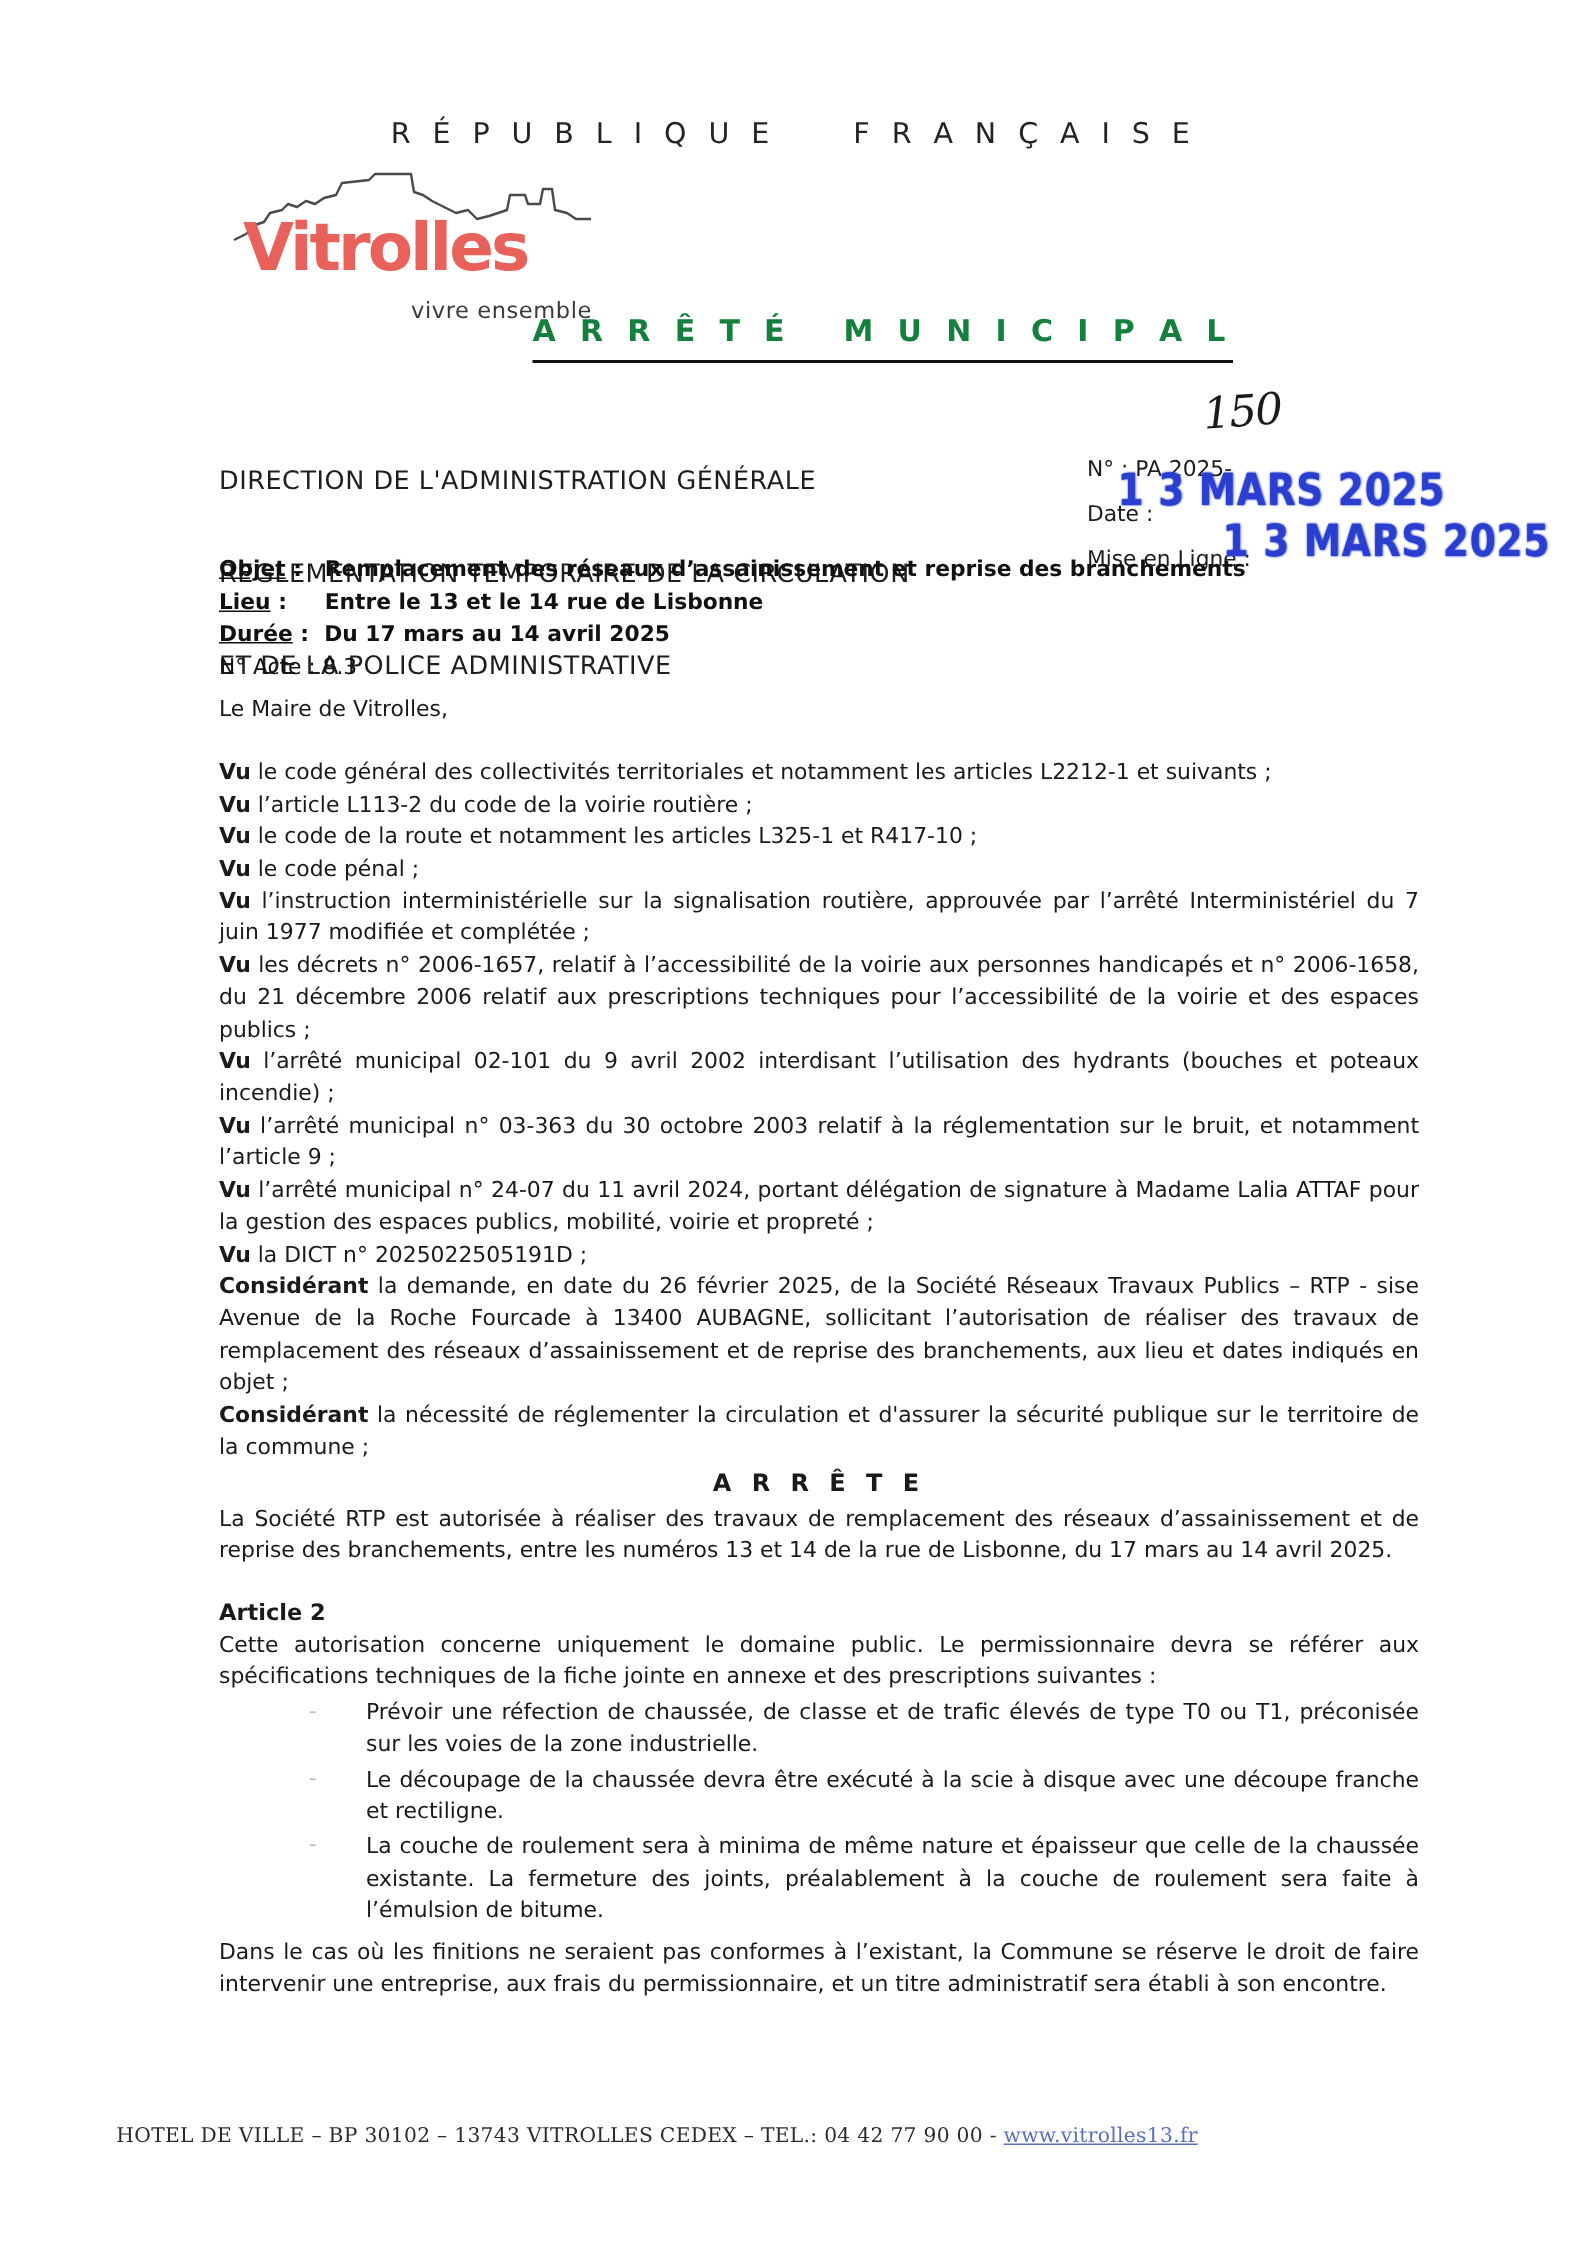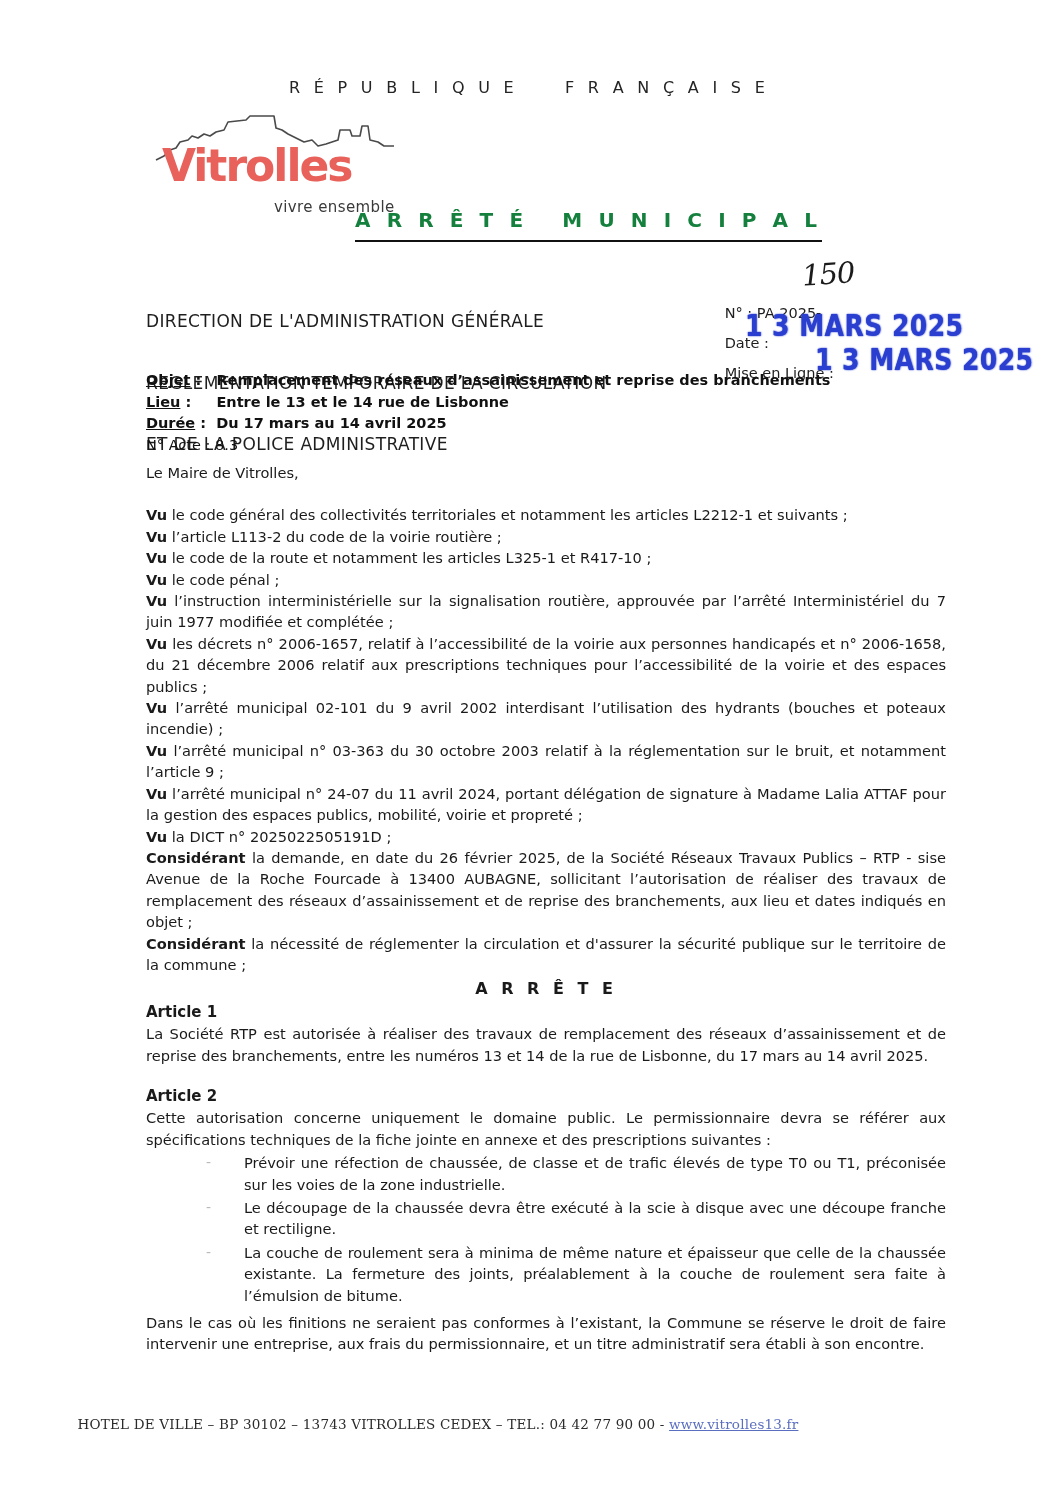--- a/index.html
+++ b/index.html
@@ -19,21 +19,21 @@
   }
 
   
   .republique {
     position: absolute;
     top: 78px;
     left: 0;
     width: 1058px;
     text-align: center;
     font-family: "DejaVu Sans", sans-serif;
-    font-size: 16px;
+    font-size: 19px;
     letter-spacing: 4.3px;
     color: #242424;
     white-space: pre;
   }
 
   .logo-block {
     position: absolute;
     top: 112px;
     left: 152px;
     width: 270px;
@@ -269,21 +269,20 @@
         <p class="vu-line"><b>Vu</b> l’arrêté municipal 02-101 du 9 avril 2002 interdisant l’utilisation des hydrants (bouches et poteaux incendie) ;</p>
         <p class="vu-line"><b>Vu</b> l’arrêté municipal n° 03-363 du 30 octobre 2003 relatif à la réglementation sur le bruit, et notamment l’article 9 ;</p>
         <p class="vu-line"><b>Vu</b> l’arrêté municipal n° 24-07 du 11 avril 2024, portant délégation de signature à Madame Lalia ATTAF pour la gestion des espaces publics, mobilité, voirie et propreté ;</p>
         <p class="vu-line"><b>Vu</b> la DICT n° 2025022505191D ;</p>
       </div>
     <div id="considerant-container">
         <p class="vu-line"><b>Considérant</b> la demande, en date du 26 février 2025, de la Société Réseaux Travaux Publics – RTP - sise Avenue de la Roche Fourcade à 13400 AUBAGNE, sollicitant l’autorisation de réaliser des travaux de remplacement des réseaux d’assainissement et de reprise des branchements, aux lieu et dates indiqués en objet ;</p>
         <p class="vu-line"><b>Considérant</b> la nécessité de réglementer la circulation et d'assurer la sécurité publique sur le territoire de la commune ;</p>
       </div>
     <p class="arrete-center">A R R Ê T E</p>
-    <p class="article-head">Article 1</p>
     <p>La Société RTP est autorisée à réaliser des travaux de remplacement des réseaux d’assainissement et de reprise des branchements, entre les numéros 13 et 14 de la rue de Lisbonne, du 17 mars au 14 avril 2025.</p>
     <div class="gap"></div>
     <p class="article-head">Article 2</p>
     <p>Cette autorisation concerne uniquement le domaine public. Le permissionnaire devra se référer aux spécifications techniques de la fiche jointe en annexe et des prescriptions suivantes :</p>
     <ul class="prescriptions" id="prescriptions-list">
         <li><span class="dash">-</span>Prévoir une réfection de chaussée, de classe et de trafic élevés de type T0 ou T1, préconisée sur les voies de la zone industrielle.</li>
         <li><span class="dash">-</span>Le découpage de la chaussée devra être exécuté à la scie à disque avec une découpe franche et rectiligne.</li>
         <li><span class="dash">-</span>La couche de roulement sera à minima de même nature et épaisseur que celle de la chaussée existante. La fermeture des joints, préalablement à la couche de roulement sera faite à l’émulsion de bitume.</li>
       </ul>
     <p style="margin-top:6px;">Dans le cas où les finitions ne seraient pas conformes à l’existant, la Commune se réserve le droit de faire intervenir une entreprise, aux frais du permissionnaire, et un titre administratif sera établi à son encontre.</p>

